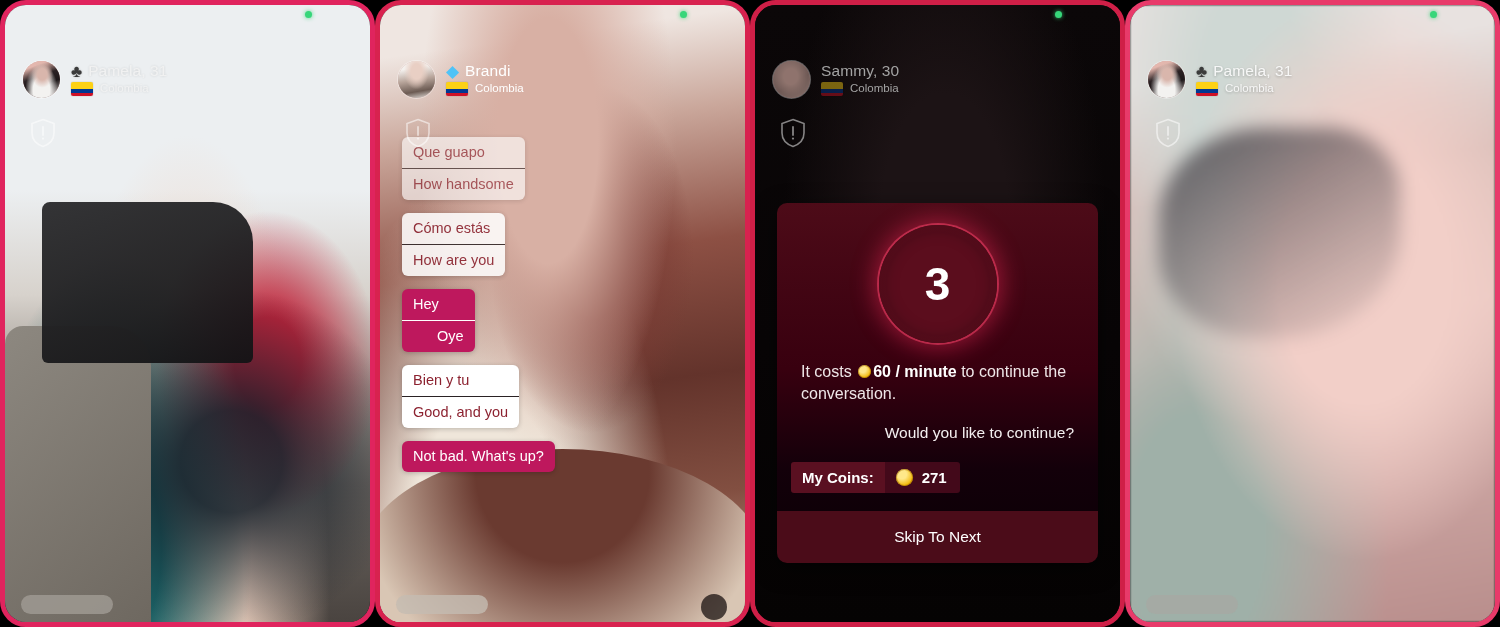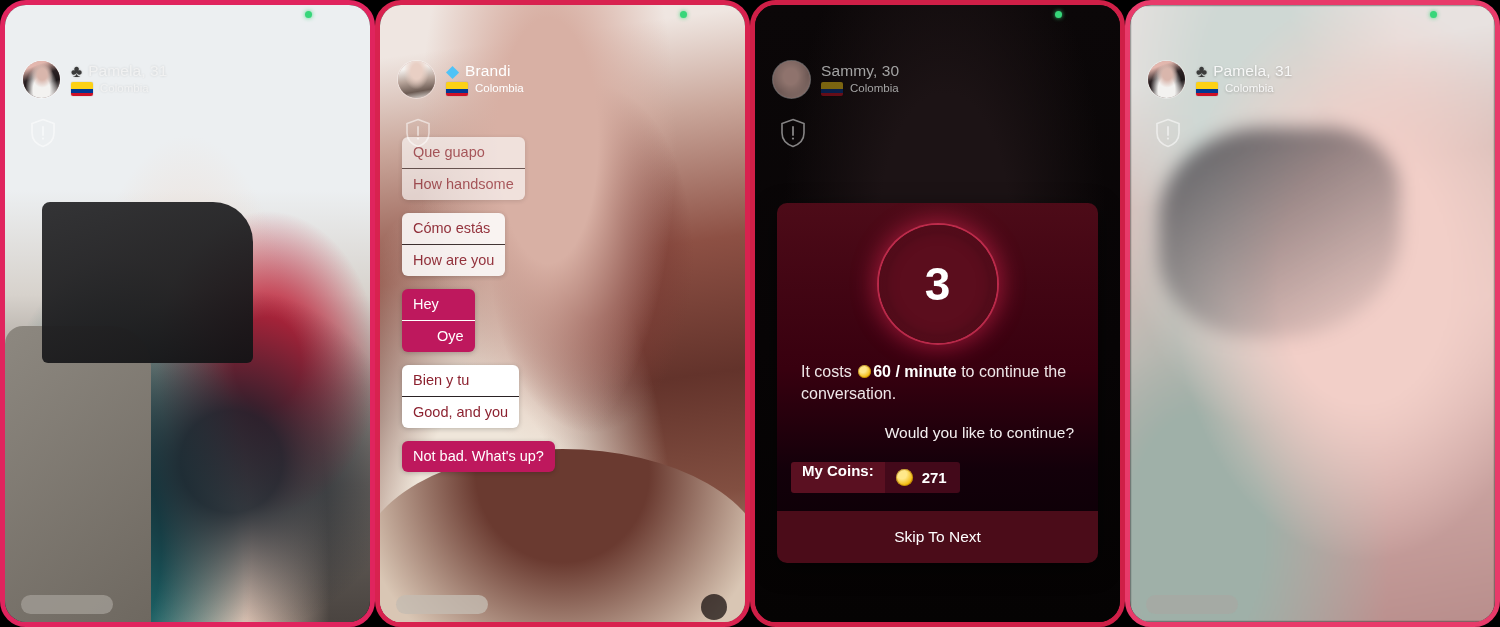--- a/index.html
+++ b/index.html
@@ -198,21 +198,21 @@
   }
   .askq { padding:16px 24px 4px; text-align:right; font-size:15.5px; color:#f4eff0; }
 
   .coins-row { padding:16px 0 18px 14px; }
   .coins-badge {
     display:inline-flex; align-items:stretch; border-radius:3px; overflow:hidden;
     font-size:15px;
   }
   .coins-badge .lbl {
     background:#5a1021; color:#fff; font-weight:bold;
-    padding:0 11px; white-space:nowrap;
+    padding:7px 11px; white-space:nowrap;
   }
   .coins-badge .val {
     background:#43091a; color:#fff; font-weight:bold;
     padding:7px 13px 7px 9px; display:flex; align-items:center; gap:7px;
   }
   .coins-badge .val .coin { width:17px; height:17px; }
 
   .mbtns { display:flex; }
   .mbtn {
     flex:1; text-align:center; padding:17px 0; font-size:15.5px; cursor:pointer;

